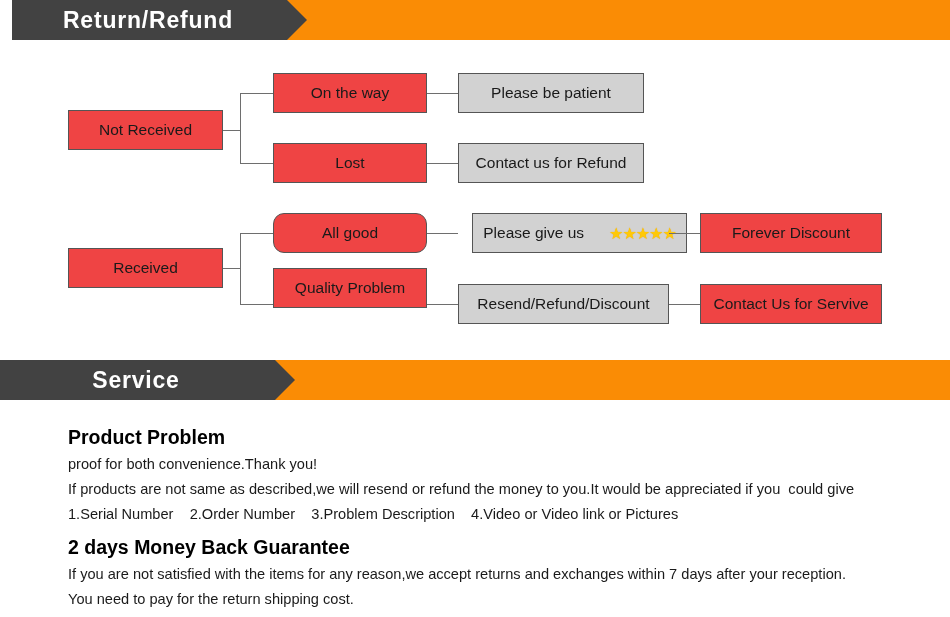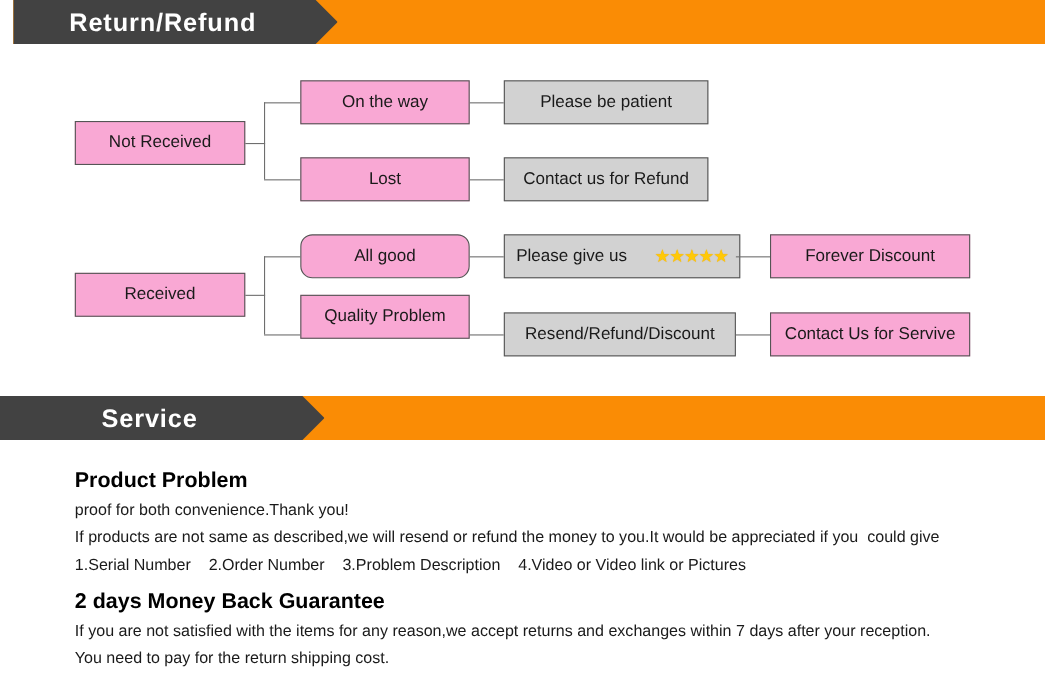--- a/index.html
+++ b/index.html
@@ -64,21 +64,21 @@
     position: absolute;
     left: 0;
     top: 40px;
     width: 950px;
     height: 320px;
   }
   .node {
     position: absolute;
     box-sizing: border-box;
     border: 1px solid #555555;
-    background: #f9a8d4;
+    background: #ef4444;
     color: #1a1a1a;
     font-size: 15.5px;
     display: flex;
     align-items: center;
     justify-content: center;
     text-align: center;
     white-space: nowrap;
   }
   .node.light {
     background: #d2d2d2;
@@ -155,21 +155,21 @@
   <div class="conn v" style="left:240px; top:193px; height:71px;"></div>
   <div class="conn h" style="left:240px; top:193px; width:33px;"></div>
   <div class="conn h" style="left:240px; top:264px; width:33px;"></div>
 
   <div class="node" style="left:273px; top:173px; width:154px; height:40px;border-radius:11px;">All good</div>
   <div class="node" style="left:273px; top:228px; width:154px; height:40px;">Quality Problem</div>
 
   <div class="conn h" style="left:427px; top:193px; width:31px;"></div>
   <div class="conn h" style="left:427px; top:264px; width:31px;"></div>
 
-  <div class="node light" style="left:458px; top:173px; width:215px; height:40px;gap:20px;">
+  <div class="node light" style="left:472px; top:173px; width:215px; height:40px;gap:20px;">
     <span>Please give us </span>
       <span class="stars">★★★★★</span>
   </div>
   <div class="node light" style="left:458px; top:244px; width:211px; height:40px;">Resend/Refund/Discount</div>
 
   <div class="conn h" style="left:669px; top:193px; width:31px;"></div>
   <div class="conn h" style="left:669px; top:264px; width:31px;"></div>
 
   <div class="node" style="left:700px; top:173px; width:182px; height:40px;">Forever Discount</div>
   <div class="node" style="left:700px; top:244px; width:182px; height:40px;">Contact Us for Servive</div>

